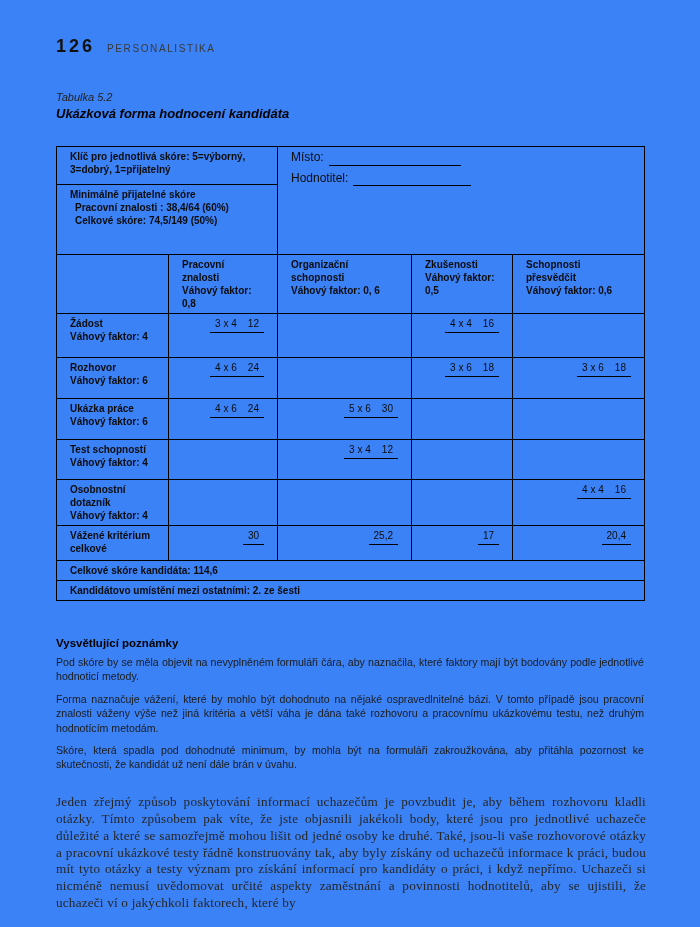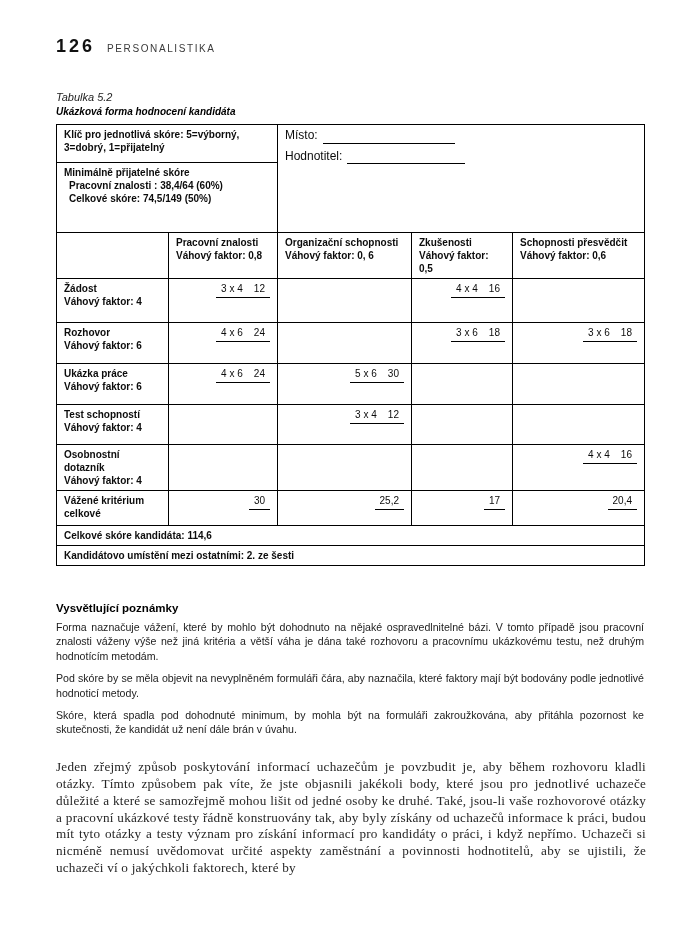--- a/index.html
+++ b/index.html
@@ -1,31 +1,31 @@
 <!DOCTYPE html>
 <html><head>
 <meta charset="utf-8">
 <style>
   * { margin:0; padding:0; box-sizing:border-box; }
   html,body { background:#e8e8e8; }
   body { font-family:"Liberation Sans", sans-serif; color:#1a1a1a; }
   .page {
     position:relative; width:700px; height:927px; margin:0 auto;
-    background:#ffffff; padding:36px 56px 0 56px; overflow:hidden;
+    background:#3b82f6; padding:36px 56px 0 56px; overflow:hidden;
     box-shadow:0 0 4px rgba(0,0,0,.25);
   }
   .header { display:flex; align-items:baseline; gap:12px; margin-bottom:34px; }
   .pnum { font-size:18px; font-weight:bold; letter-spacing:3px; color:#111; }
   .psec { font-size:10px; letter-spacing:1.6px; color:#3a3a3a; }
 
   .tab-label { font-size:11px; font-style:italic; color:#222; margin-bottom:3px; }
-  .tab-title { font-size:10px; font-weight:bold; font-style:italic; color:#000; margin-bottom:7px; }
+  .tab-title { font-size:13px; font-weight:bold; font-style:italic; color:#000; margin-bottom:25px; }
 
   table.form-table { border-collapse:collapse; width:588px; table-layout:fixed; font-size:10px; color:#0c0c0c; }
-  table.form-table td { border:1px solid #000; padding:3px 7px; vertical-align:top; line-height:1.3; }
+  table.form-table td { border:1px solid #000; padding:3px 13px; vertical-align:top; line-height:1.3; }
   td.strong, .strong { font-weight:bold; }
   td.val-cell { text-align:right; vertical-align:middle; font-weight:normal; }
   .val { display:inline-block; border-bottom:1px solid #000; padding:0 5px 2px 5px; white-space:pre; font-size:10px; }
   .val:empty { display:none; }
   .ind { padding-left:5px; }
   tr.rA td { height:38px; }
   tr.rB td { height:70px; }
   tr.rH td { height:40px; }
   tr.r1 td { height:44px; }
   tr.r2 td { height:41px; }
@@ -183,20 +183,20 @@
         <td colspan="5" class="strong">Celkové skóre kandidáta: 114,6</td>
       </tr>
       <tr class="rF">
         <td colspan="5" class="strong">Kandidátovo umístění mezi ostatními: 2. ze šesti</td>
       </tr>
     </tbody>
   </table>
 
   <div class="notes">
     <div class="notes-h">Vysvětlující poznámky</div>
+    <p>Pod skóre by se měla objevit na nevyplněném formuláři čára, aby naznačila, které faktory mají být bodovány podle jednotlivé hodnoticí metody.</p>
     <p>Forma naznačuje vážení, které by mohlo být dohodnuto na nějaké ospravedlnitelné bázi. V tomto případě jsou pracovní znalosti váženy výše než jiná kritéria a větší váha je dána také rozhovoru a pracovnímu ukázkovému testu, než druhým hodnotícím metodám.</p>
-    <p>Pod skóre by se měla objevit na nevyplněném formuláři čára, aby naznačila, které faktory mají být bodovány podle jednotlivé hodnoticí metody.</p>
     <p>Skóre, která spadla pod dohodnuté minimum, by mohla být na formuláři zakroužkována, aby přitáhla pozornost ke skutečnosti, že kandidát už není dále brán v úvahu.</p>
   </div>
 
   <p class="body-text">Jeden zřejmý způsob poskytování informací uchazečům je povzbudit je, aby během rozhovoru kladli otázky. Tímto způsobem pak víte, že jste objasnili jakékoli body, které jsou pro jednotlivé uchazeče důležité a které se samozřejmě mohou lišit od jedné osoby ke druhé. Také, jsou-li vaše rozhovorové otázky a pracovní ukázkové testy řádně konstruovány tak, aby byly získány od uchazečů informace k práci, budou mít tyto otázky a testy význam pro získání informací pro kandidáty o práci, i když nepřímo. Uchazeči si nicméně nemusí uvědomovat určité aspekty zaměstnání a povinnosti hodnotitelů, aby se ujistili, že uchazeči ví o jakýchkoli faktorech, které by</p>
 
 </div>
 
 </body></html>

